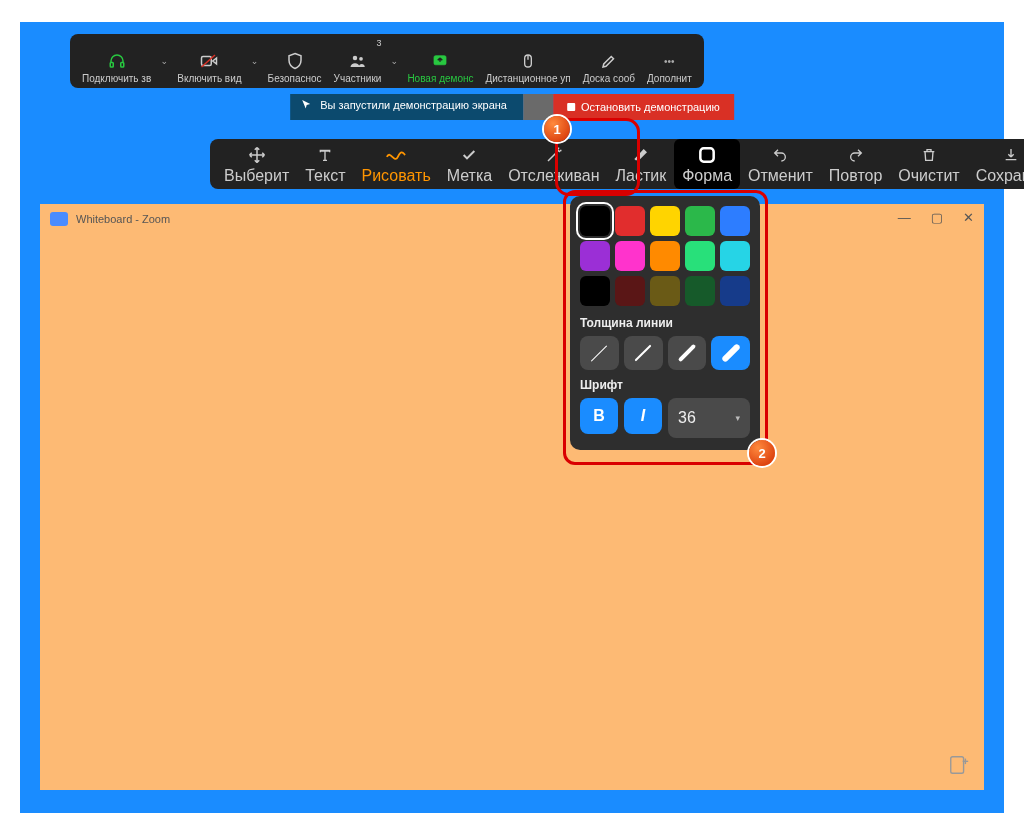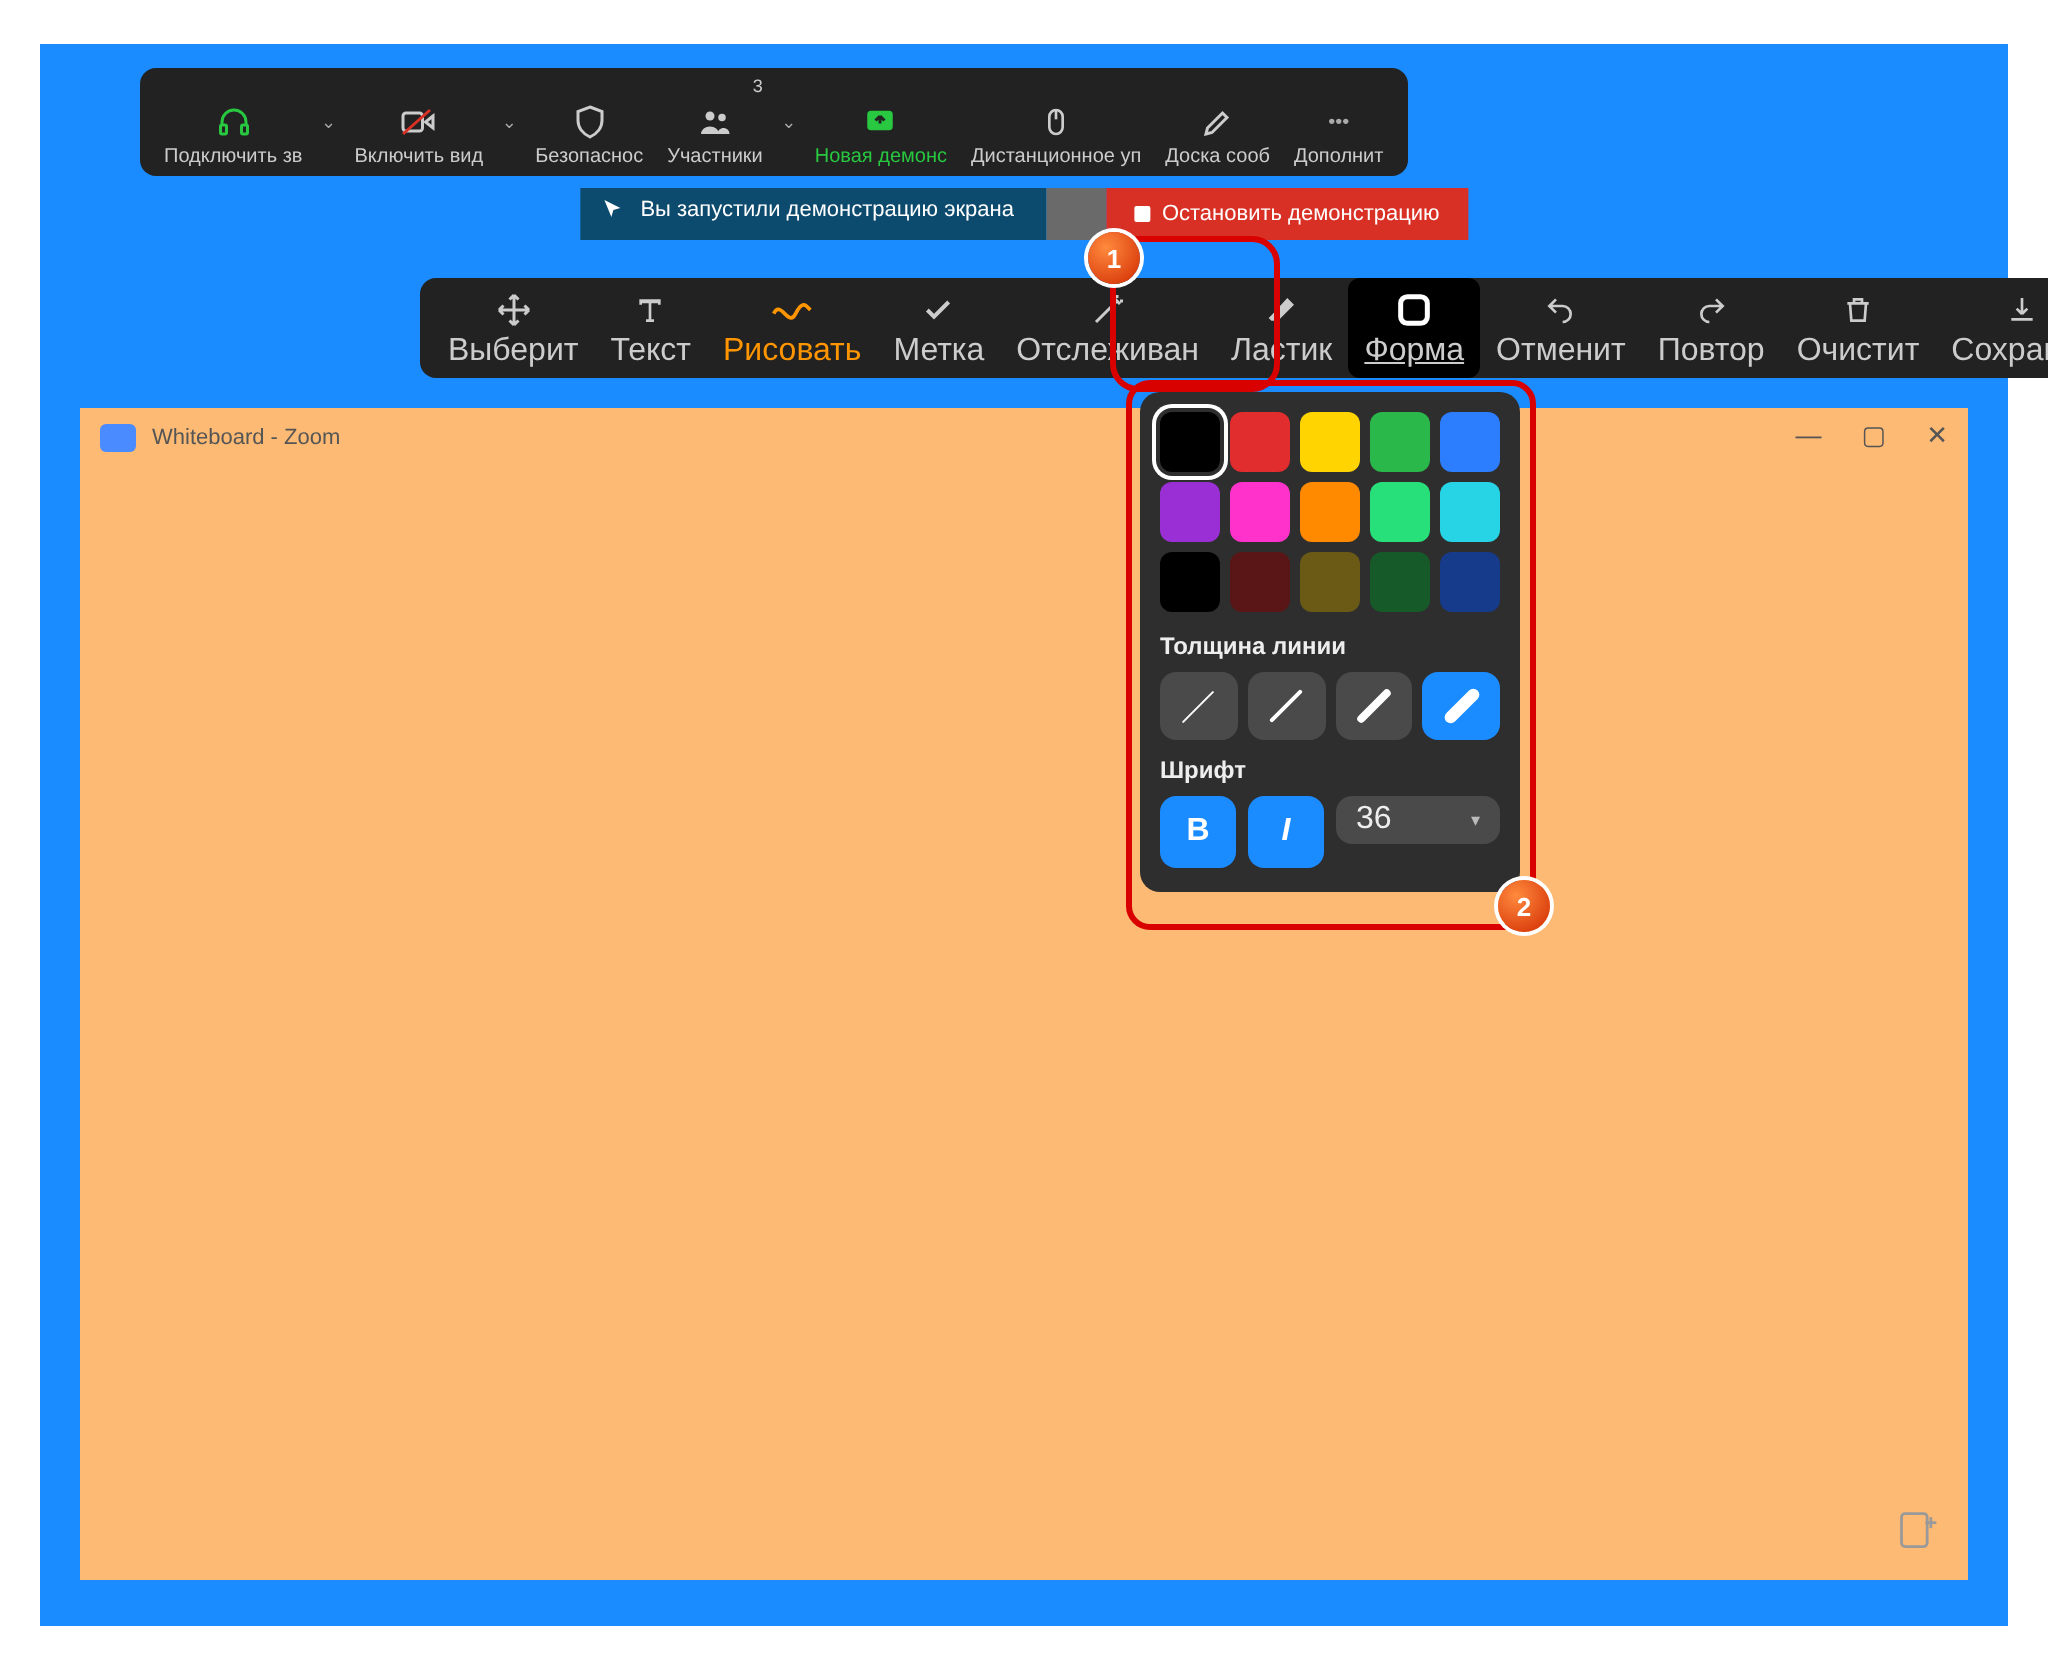--- a/index.html
+++ b/index.html
@@ -25,21 +25,21 @@
   .share-gray { background:#6a6a6a; width:30px;}
   .share-red  { background:#d93025; color:#fff; display:flex; align-items:center; padding:0 14px; gap:6px; cursor:pointer;}
   .sq { width:8px;height:8px;background:#fff;border-radius:1px;}
 
   
   .ann-bar { position:absolute; top:117px; left:190px; height:50px; background:#222; border-radius:8px; display:flex; align-items:stretch; padding:0 6px;}
   .abtn { display:flex; flex-direction:column; align-items:center; justify-content:flex-end; padding:0 8px 4px 8px; font-size:16px; color:#ccc; cursor:pointer; min-width: 46px; border-radius:6px;}
   .abtn .ic { height:22px; display:flex; align-items:center; justify-content:center; margin-bottom:1px;}
   .abtn.active span { color:#ff9500; }
   .abtn.active .ic svg { stroke:#ff9500; }
-  .abtn.sel { background:#000; position:relative;text-decoration:underline;}
+  .abtn.sel { background:#000; position:relative;}
   .closeb { align-self:center; width:24px; height:24px; background:#d93025; border-radius:12px; color:#fff; display:flex; align-items:center; justify-content:center; margin:0 6px; cursor:pointer; font-size:13px;}
 
   
   .ring1 { position:absolute; top:96px; left:535px; width:85px; height:78px; border:3px solid #d90000; border-radius:14px; pointer-events:none;}
   .badge1 { position:absolute; top:94px; left:524px; width:26px; height:26px; border-radius:13px; background:radial-gradient(circle at 35% 30%, #ff8a3d, #d12a00); color:#fff; display:flex; align-items:center; justify-content:center; font-weight:bold; font-size:13px; box-shadow:0 0 0 2px #fff;}
   .ring2 { position:absolute; top:168px; left:543px; width:205px; height:275px; border:3px solid #d90000; border-radius:12px; pointer-events:none;}
   .badge2 { position:absolute; top:418px; left:729px; width:26px; height:26px; border-radius:13px; background:radial-gradient(circle at 35% 30%, #ff8a3d, #d12a00); color:#fff; display:flex; align-items:center; justify-content:center; font-weight:bold; font-size:13px; box-shadow:0 0 0 2px #fff;}
 
   
   .popup { position:absolute; top:174px; left:550px; width:190px; background:#2e2e2e; border-radius:10px; padding:10px 10px 12px 10px; color:#eee;}
@@ -47,21 +47,21 @@
   .sw { width:30px; height:30px; border-radius:6px; cursor:pointer;}
   .sw.selected { box-shadow: 0 0 0 2px #2e2e2e, 0 0 0 4px #fff;}
   .hlabel { font-size:12px; font-weight:bold; margin:6px 0;}
   .thicks { display:flex; gap:5px; margin-bottom:8px;}
   .th { flex:1; height:34px; border-radius:8px; background:#4a4a4a; display:flex; align-items:center; justify-content:center; cursor:pointer;}
   .th.sel { background:#1a8cff;}
   .th div { width:22px; background:#fff; border-radius:3px; transform:rotate(-45deg);}
   .fontrow { display:flex; gap:6px;}
   .fbtn { width:38px; height:36px; border-radius:8px; background:#1a8cff; color:#fff; display:flex; align-items:center; justify-content:center; font-weight:bold; cursor:pointer;}
   .fbtn.italic { font-style:italic;}
-  .sizebox { flex:1; height:24px; background:#4a4a4a; border-radius:8px; display:flex; align-items:center; justify-content:space-between; padding:0 10px; cursor:pointer;}
+  .sizebox { flex:1; height:40px; background:#4a4a4a; border-radius:8px; display:flex; align-items:center; justify-content:space-between; padding:0 10px; cursor:pointer;}
   .sizebox .cv { font-size:9px; color:#bbb;}
 
   
   .wb { position:absolute; top:182px; left:20px; width:944px; height:586px; background:#fdba74;}
   .wb-title { height:30px; display:flex; align-items:center; padding:0 10px; font-size:11px; color:#555;}
   .wb-title .logo { width:18px; height:14px; background:#4a8cff; border-radius:3px; margin-right:8px; position:relative;}
   .wb-title .logo::after { content:""; position:absolute; right:-4px; top:3px; border:4px solid transparent; border-left-color:#4a8cff;}
   .wb-ctrls { position:absolute; right:10px; top:6px; display:flex; gap:20px; color:#555; font-size:13px;}
   .wb-ctrls span { cursor:pointer;}
   .addpg { position:absolute; right:14px; bottom:14px; color:#888; cursor:pointer;}

